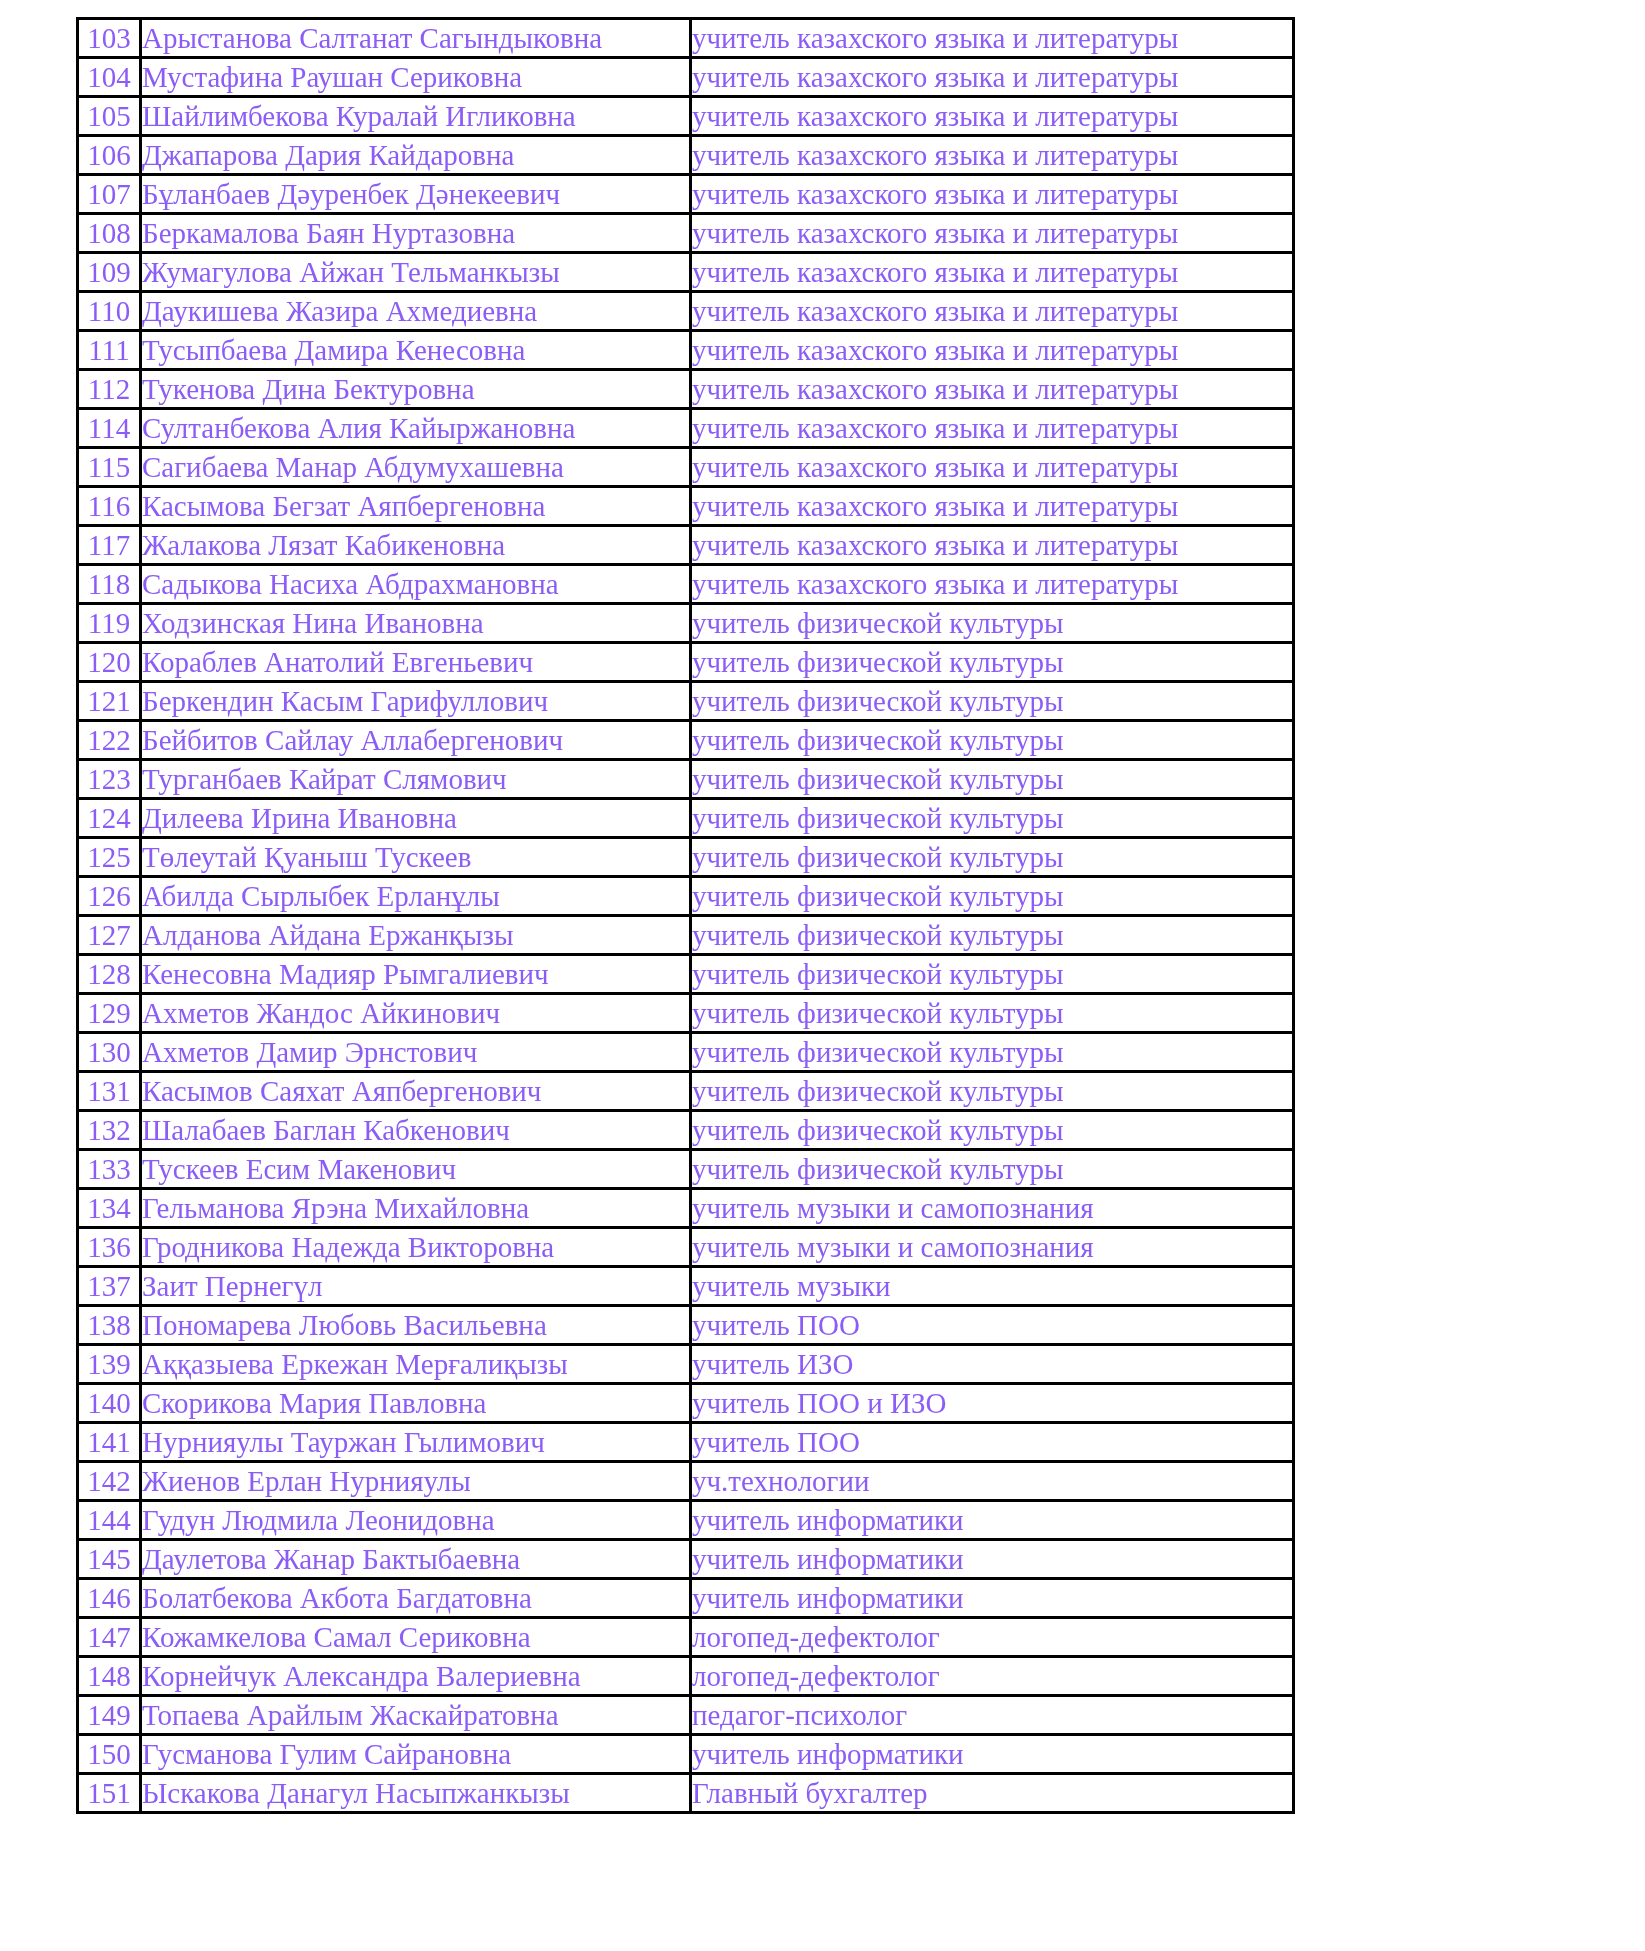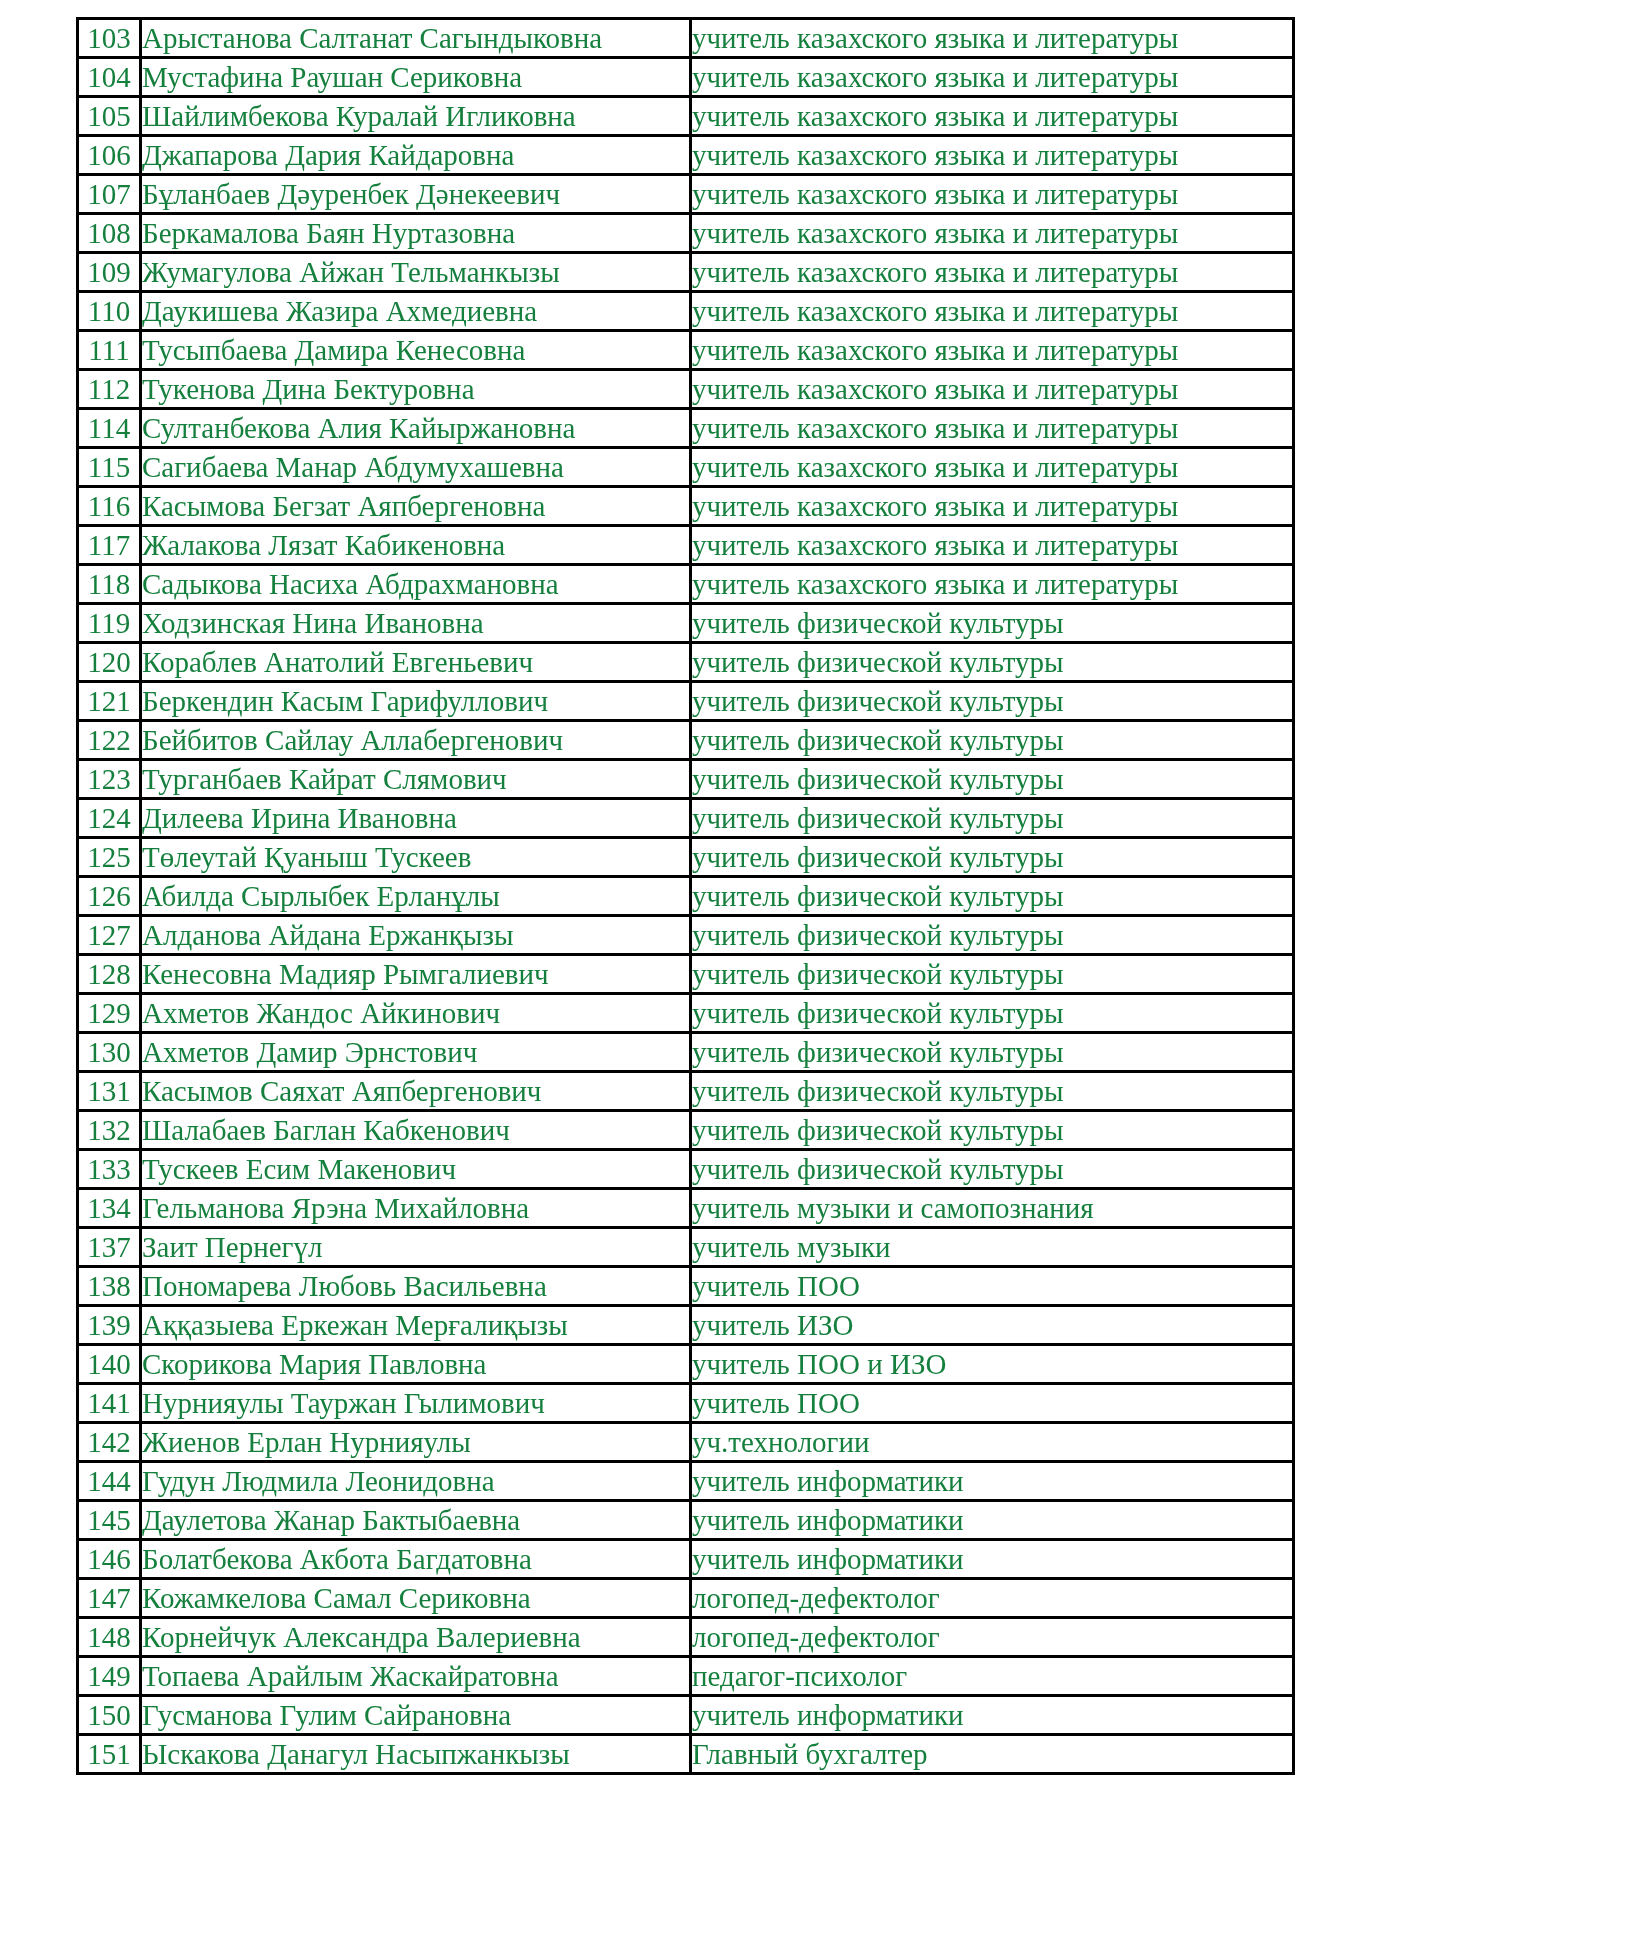--- a/index.html
+++ b/index.html
@@ -7,21 +7,21 @@
     padding: 0;
     background: #ffffff;
   }
   .page {
     position: relative;
     width: 1645px;
     height: 1951px;
     background: #ffffff;
     overflow: hidden;
     font-family: "Liberation Serif", "DejaVu Serif", serif;
-    color: #15803d;
+    color: #8b5cf6;
   }
   table.staff {
     position: absolute;
     left: 76px;
     top: 17px;
     border-collapse: collapse;
     table-layout: fixed;
     width: 1216px;
   }
   table.staff td {
@@ -203,20 +203,25 @@
           <td class="cell-num">133</td>
           <td class="cell-name">Тускеев Есим Макенович</td>
           <td class="cell-pos">учитель физической культуры</td>
         </tr>
         <tr>
           <td class="cell-num">134</td>
           <td class="cell-name">Гельманова Ярэна Михайловна</td>
           <td class="cell-pos">учитель музыки и самопознания</td>
         </tr>
         <tr>
+          <td class="cell-num">136</td>
+          <td class="cell-name">Гродникова Надежда Викторовна</td>
+          <td class="cell-pos">учитель музыки и самопознания</td>
+        </tr>
+        <tr>
           <td class="cell-num">137</td>
           <td class="cell-name">Заит Пернегүл</td>
           <td class="cell-pos">учитель музыки</td>
         </tr>
         <tr>
           <td class="cell-num">138</td>
           <td class="cell-name">Пономарева Любовь Васильевна</td>
           <td class="cell-pos">учитель ПОО</td>
         </tr>
         <tr>

